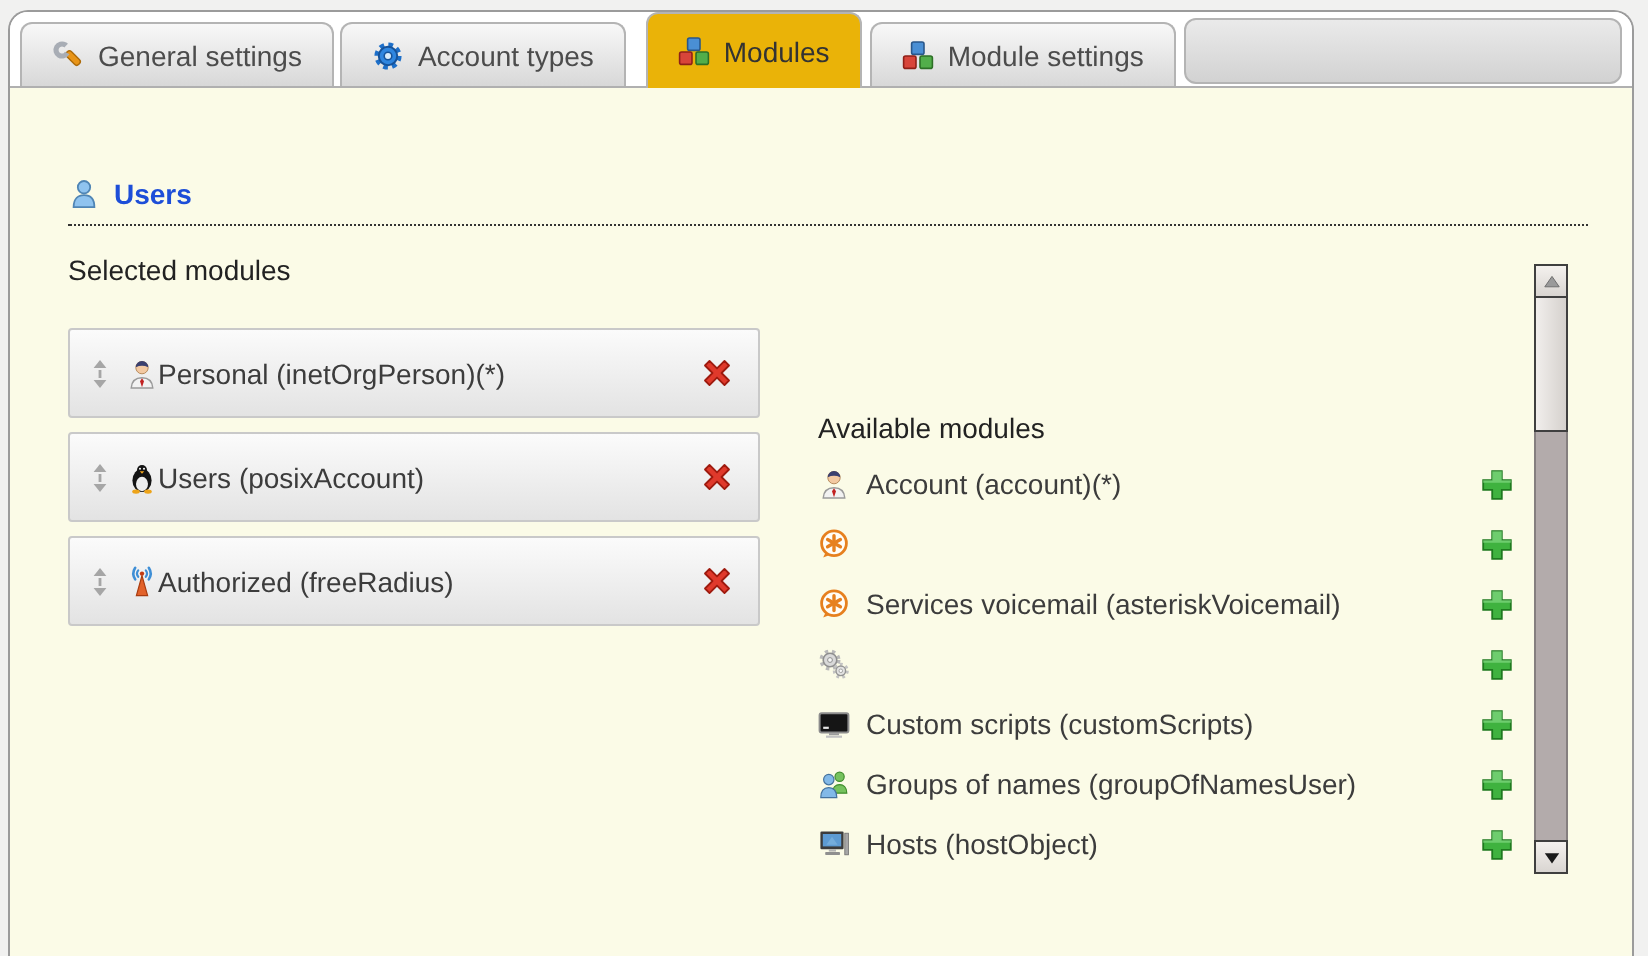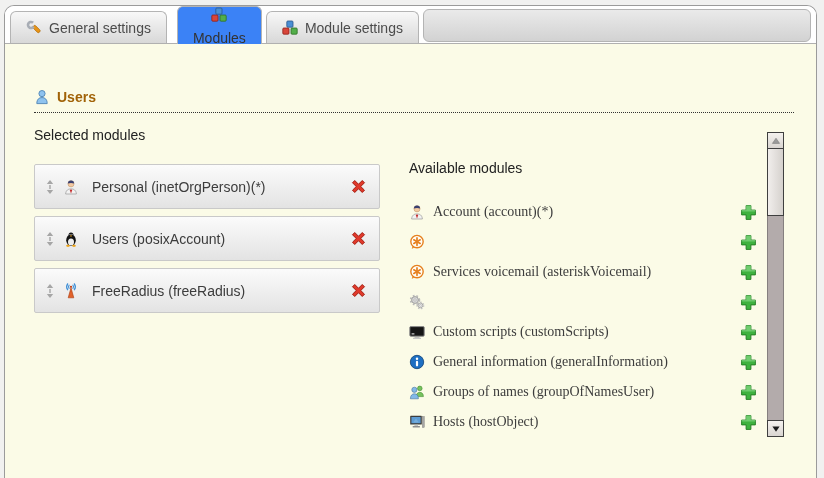--- a/index.html
+++ b/index.html
@@ -18,56 +18,56 @@
   .tabbar{position:relative;height:38px;background:#fff;display:flex;align-items:flex-end;padding-left:5px;}
   .tabbar::after{content:'';position:absolute;left:0;right:0;bottom:0;height:1px;background:#b0b0b0;z-index:2;}
   .tab{
     box-sizing:border-box;height:33px;margin-right:3px;padding:0 15px;
     border:1px solid #b4b4b4;border-bottom:none;border-radius:6px 6px 0 0;
     background:linear-gradient(#f8f8f8,#e9e9e9 45%,#d7d7d7);
     display:flex;align-items:center;gap:7px;
     font-size:14px;color:#4c4c4c;cursor:pointer;z-index:1;position:relative;white-space:nowrap;margin-top:31px;
   }
   .tab.active{
-    height:38px;background:#3b82f6;color:#333;z-index:3;
-    margin-left:7px;margin-right:4px;flex-direction:column;
+    height:38px;background:#eab308;color:#333;z-index:3;
+    margin-left:7px;margin-right:4px;
   }
   .tab-filler{
     flex:1;height:31px;margin:0 5px 2px 1px;align-self:flex-end;
     border:1px solid #b4b4b4;border-radius:6px;
     background:linear-gradient(#eaeaea,#d2d2d2);z-index:1;
   }
   .icon{width:16px;height:16px;flex:0 0 auto;display:block;}
   
   .panel{position:absolute;top:38px;left:0;right:0;bottom:0;background:#fbfbe7;}
   .sec-header{
     margin:45px 22px 0 29px;padding-bottom:7px;
     border-bottom:1px dotted #333;
     display:flex;align-items:center;gap:7px;
-    font-size:14px;font-weight:bold;color:#a16207;
+    font-size:14px;font-weight:bold;color:#1d4ed8;
   }
   .cols{display:flex;margin:14px 0 0 29px;}
   .col-heading{font-size:14px;color:#222;height:17px;}
   .col-sel{width:346px;}
   .col-av{margin-left:29px;display:flex;align-items:flex-end;}
   
   .sel-list{margin-top:20px;}
   .sel-row{
     box-sizing:border-box;height:45px;margin-bottom:7px;
     border:1px solid #c9c9c9;border-radius:2px;
     background:linear-gradient(#fbfbfb,#e3e3e3);
     display:flex;align-items:center;cursor:move;
   }
   .drag{width:10px;height:16px;margin-left:10px;}
   .sel-row .icon{margin-left:8px;}
-  .row-label{font-size:14px;color:#3c3c3c;margin-left:13px;white-space:nowrap;}
+  .row-label{font-size:14px;color:#3c3c3c;white-space:nowrap;}
   .del-btn{width:17px;height:17px;margin-left:auto;margin-right:12px;border:0;padding:0;background:none;cursor:pointer;}
   .del-btn svg{width:17px;height:17px;display:block;}
   
-  .av-wrap{width:350px;margin-top:20px;font-family:Liberation Serif, serif;}
+  .av-wrap{width:350px;margin-top:4px;}
   .av-row{height:30px;display:flex;align-items:center;}
   .av-row .row-label{margin-left:8px;}
   .add-btn{width:17px;height:17px;margin-left:auto;margin-right:2px;border:0;padding:0;background:none;cursor:pointer;}
   .add-btn svg{width:17px;height:17px;display:block;}
   
   .scrollbar{
     width:17px;height:305px;margin-left:8px;margin-top:5px;
     display:flex;flex-direction:column;box-sizing:border-box;
   }
   .sb-btn{
@@ -210,20 +210,26 @@
 <div class="widget">
 
   <div class="tabbar">
 
   <div class="tab">
         <svg class="icon">
           <use href="#wrench-icon" xlink:href="#wrench-icon"></use>
         </svg>
         <span class="tab-label">General settings</span>
       </div>
+      <div class="tab">
+        <svg class="icon">
+          <use href="#gear-icon" xlink:href="#gear-icon"></use>
+        </svg>
+        <span class="tab-label">Account types</span>
+      </div>
       <div class="tab active">
         <svg class="icon">
           <use href="#modules-icon" xlink:href="#modules-icon"></use>
         </svg>
         <span class="tab-label">Modules</span>
       </div>
       <div class="tab">
         <svg class="icon">
           <use href="#modules-icon" xlink:href="#modules-icon"></use>
         </svg>
@@ -275,21 +281,21 @@
                 </svg>
               </button>
             </div>
             <div class="sel-row">
               <svg class="drag">
                 <use href="#drag-icon"></use>
               </svg>
               <svg class="icon">
                 <use href="#radius-icon" xlink:href="#radius-icon"></use>
               </svg>
-              <span class="row-label">FreeRadius (freeRadius)</span>
+              <span class="row-label">Authorized (freeRadius)</span>
               <button class="del-btn">
                 <svg>
                   <use href="#delete-icon"></use>
                 </svg>
               </button>
             </div>
           </div>
       </div>
 
       <div class="col-av">
@@ -337,31 +343,20 @@
                   <svg>
                     <use href="#plus-icon"></use>
                   </svg>
                 </button>
               </div>
               <div class="av-row">
                 <svg class="icon">
                   <use href="#terminal-icon" xlink:href="#terminal-icon"></use>
                 </svg>
                 <span class="row-label">Custom scripts (customScripts)</span>
-                <button class="add-btn">
-                  <svg>
-                    <use href="#plus-icon"></use>
-                  </svg>
-                </button>
-              </div>
-              <div class="av-row">
-                <svg class="icon">
-                  <use href="#info-icon" xlink:href="#info-icon"></use>
-                </svg>
-                <span class="row-label">General information (generalInformation)</span>
                 <button class="add-btn">
                   <svg>
                     <use href="#plus-icon"></use>
                   </svg>
                 </button>
               </div>
               <div class="av-row">
                 <svg class="icon">
                   <use href="#group-icon" xlink:href="#group-icon"></use>
                 </svg>

